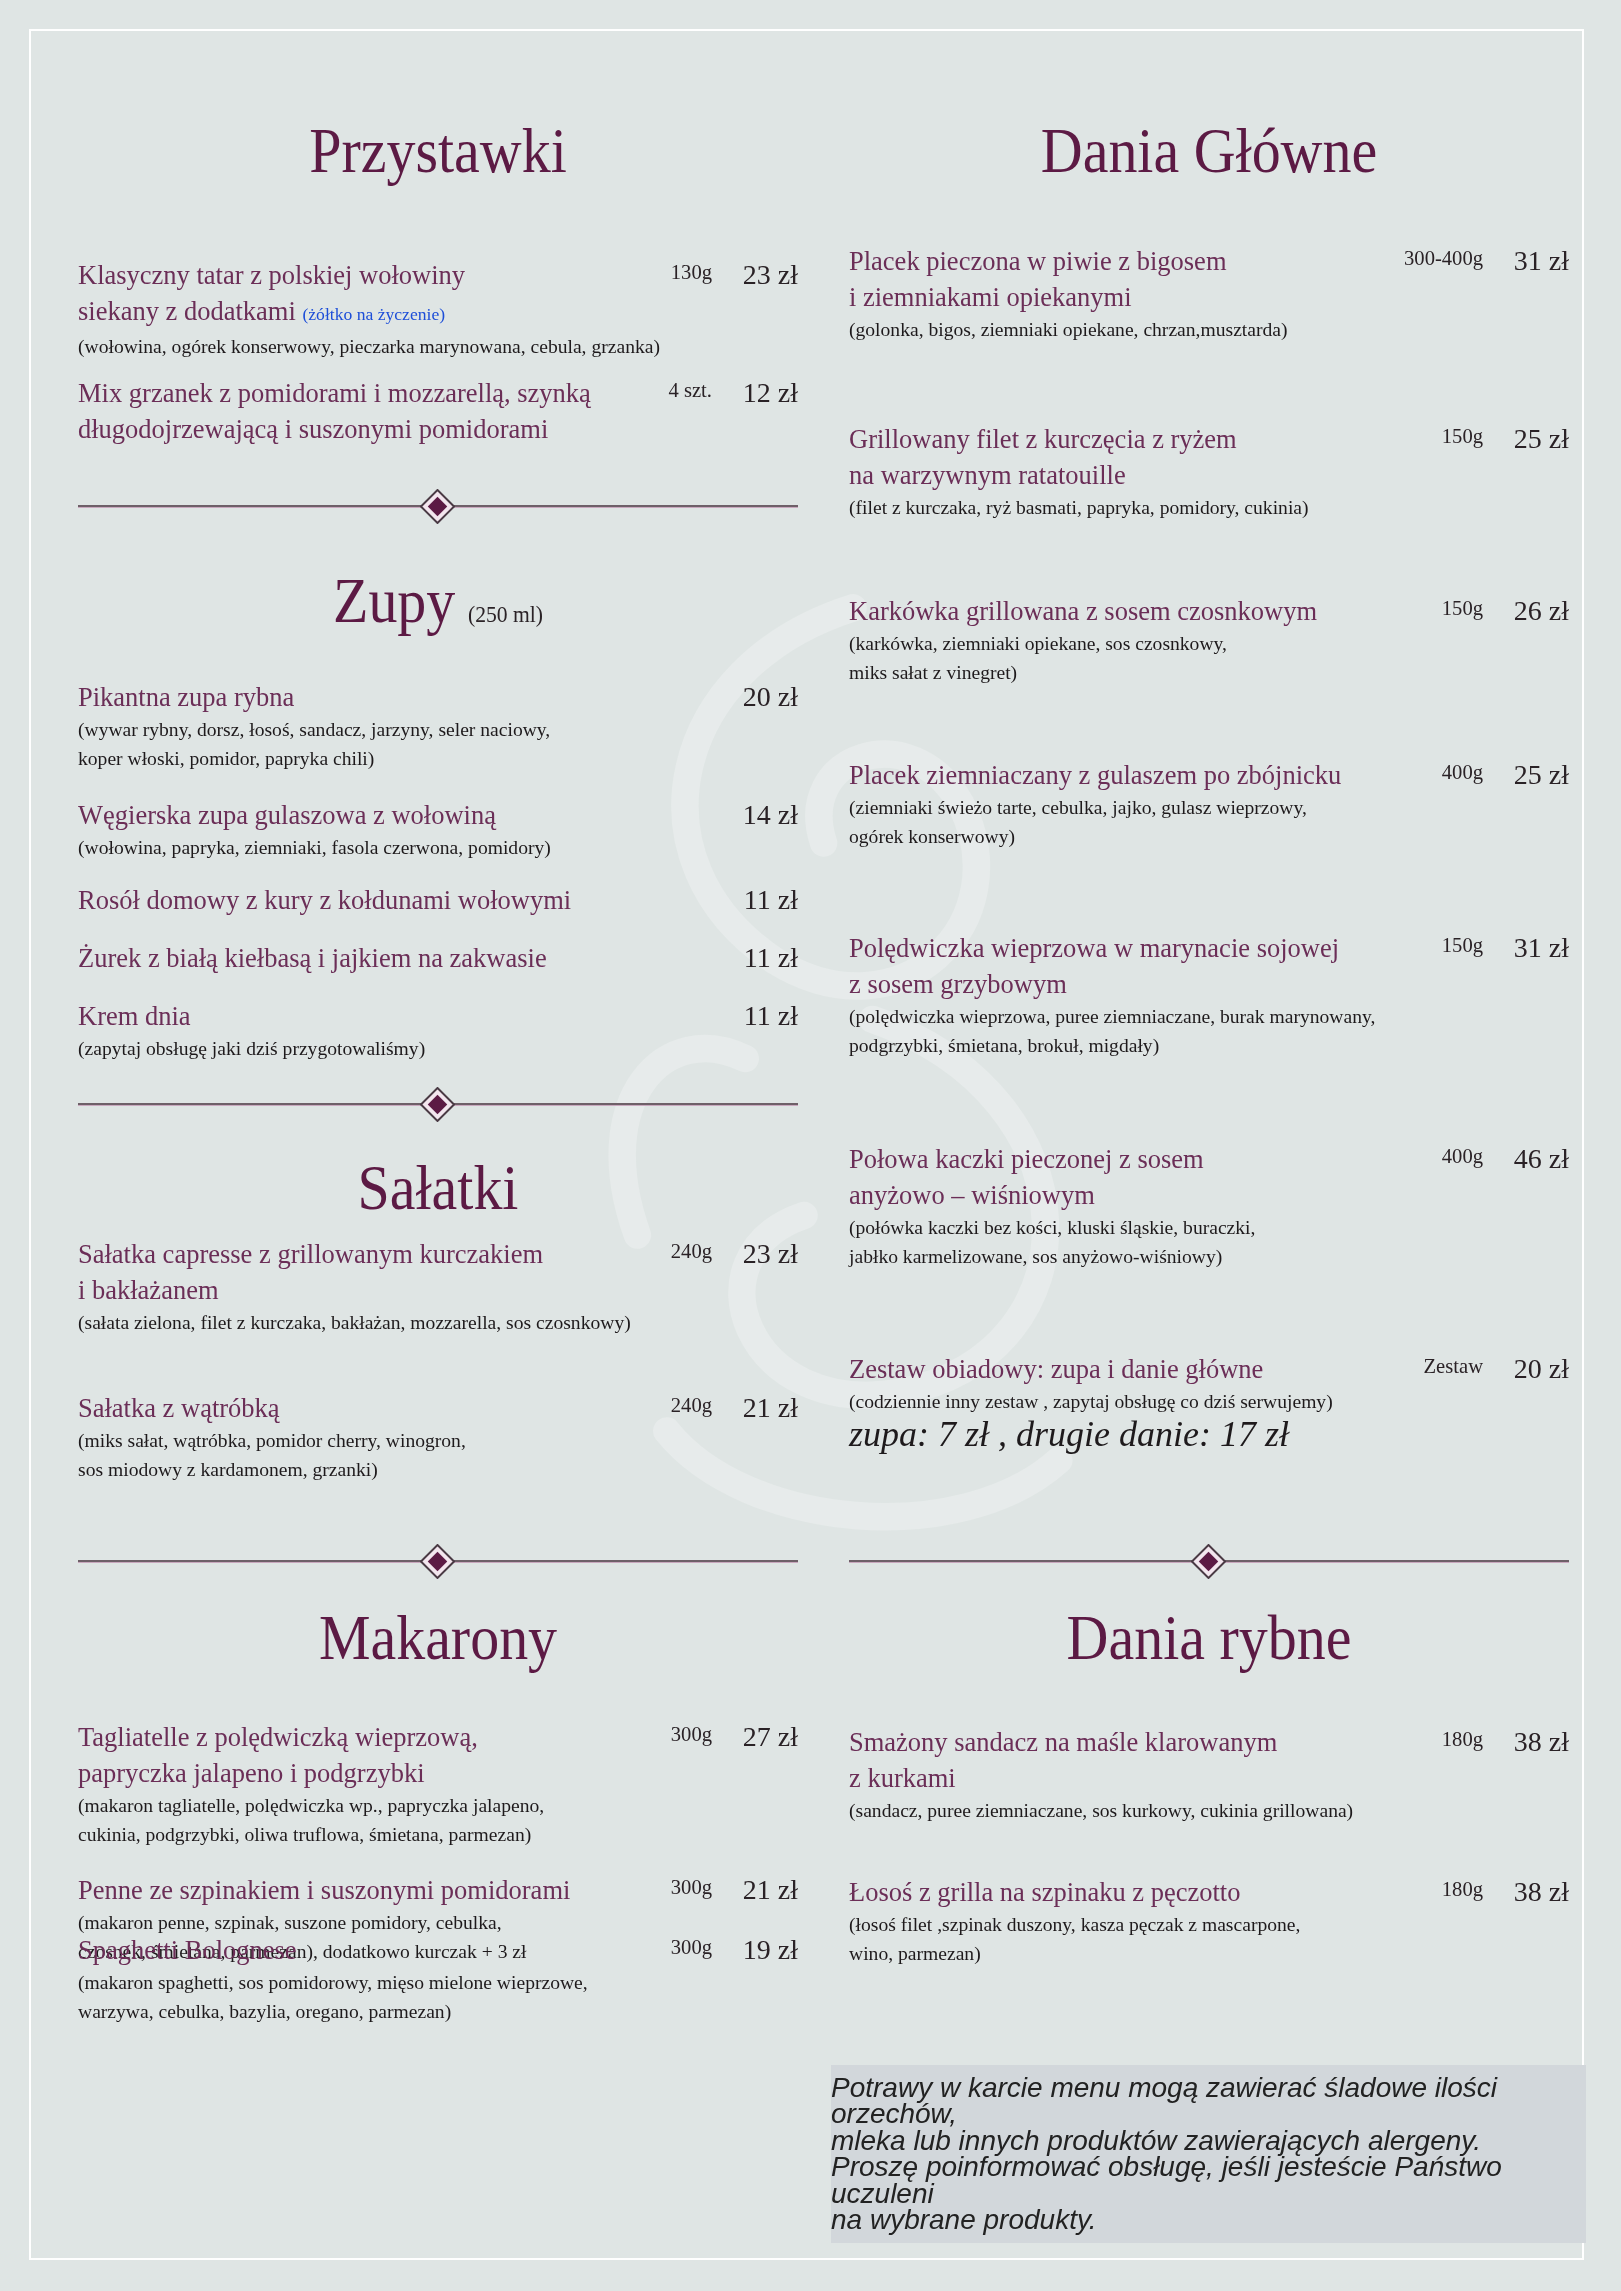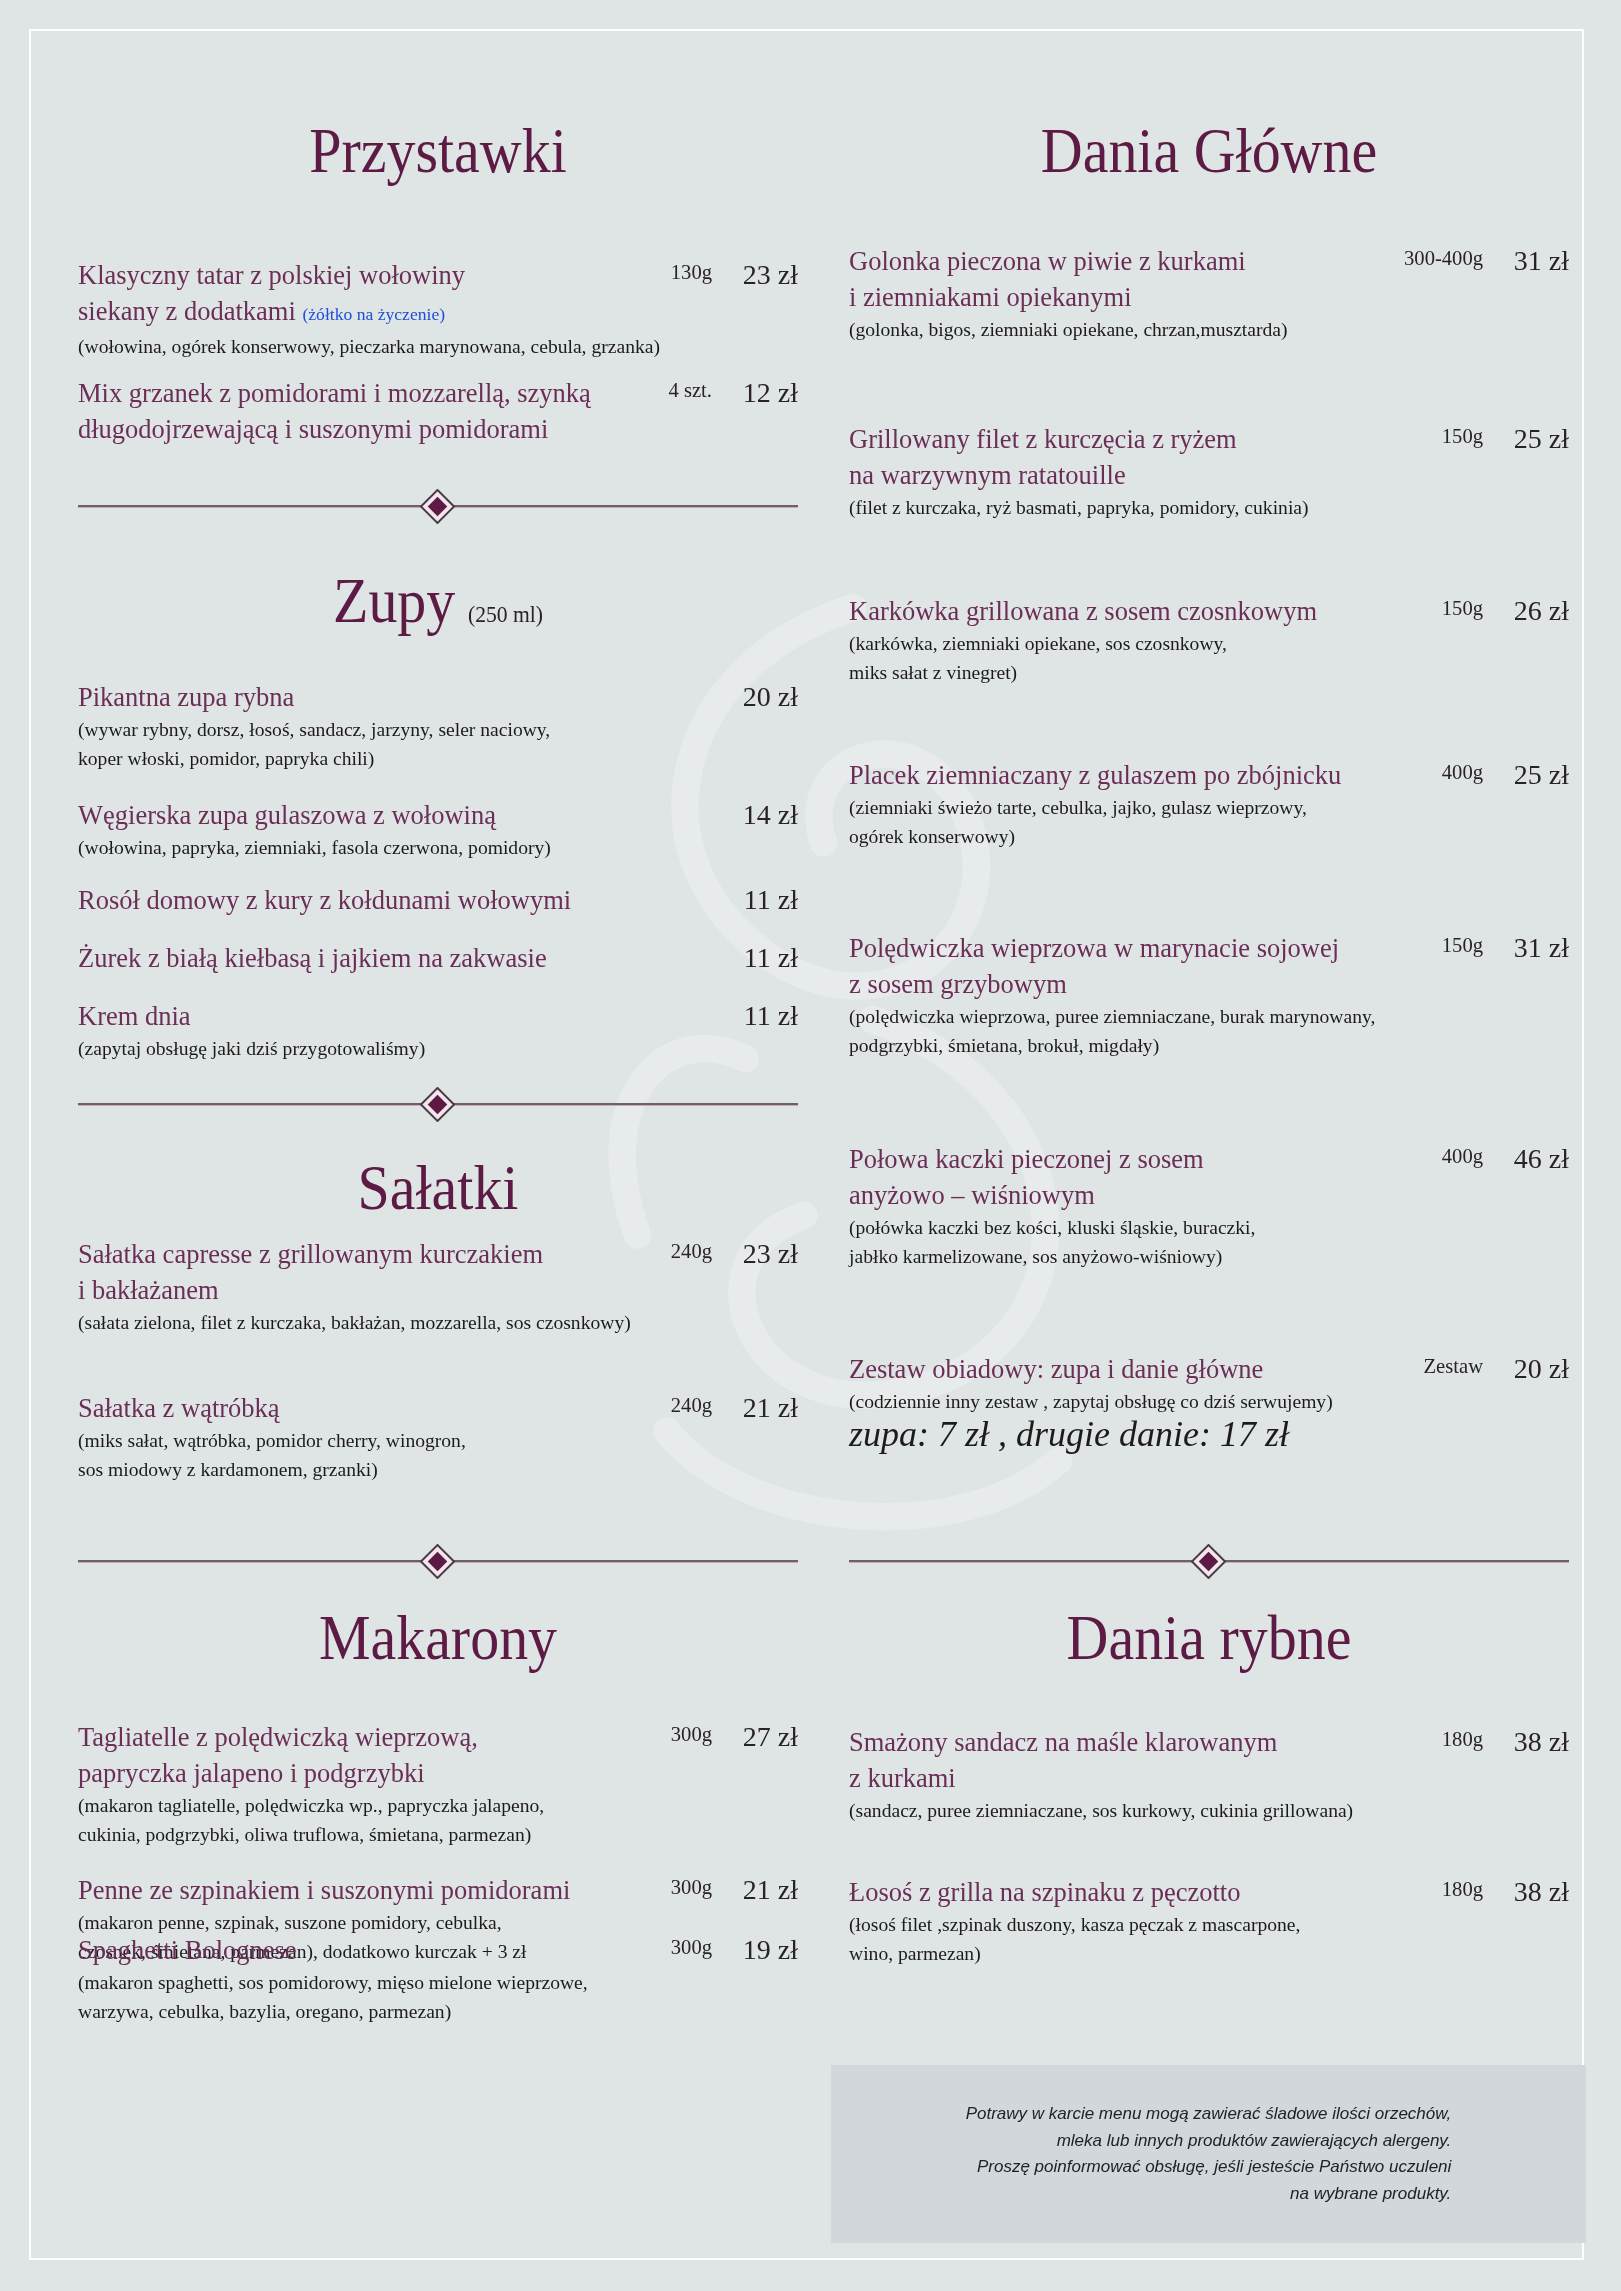--- a/index.html
+++ b/index.html
@@ -57,22 +57,22 @@
     .divider .diamond-wrap {
       position: absolute; top: 2px; width: 35px; height: 35px; left: 50%; margin-left: -17.6px;
     }
     .allergen-box {
       position: absolute; left: 831px; top: 2065px; width: 755px; height: 178px;
       background: #d2d7db;
       display: flex; align-items: center; justify-content: center;
     }
     .allergen-text {
       font-family: "Liberation Sans", "DejaVu Sans", sans-serif;
-      font-style: italic; font-size: 17px; line-height: 26.5px;
-      text-align: right; color: #222; white-space: pre-line;
+      font-style: italic; font-size: 28px; line-height: 26.5px;
+      text-align: left; color: #222; white-space: pre-line;
     }
   </style>
 </head>
 <body>
 
 <div class="frame"></div>
 
 <svg class="watermark" viewBox="0 0 620 1100">
   <g fill="none" stroke="#eef1f1" stroke-width="28" stroke-linecap="round">
     <path d="M310 60 C 120 120, 80 320, 230 420 C 360 500, 480 380, 420 260 C 370 170, 250 210, 280 300"></path>
@@ -225,21 +225,21 @@
 warzywa, cebulka, bazylia, oregano, parmezan)</div>
   </div>
 </div>
 
 <div class="col col-right" style="top:0;height:2292px;">
 
   <div class="section-title" style="top:120px;">Dania Główne</div>
 
   <div class="item" style="top:243px;">
     <div class="item-head">
-      <span class="item-name">Golonka pieczona w piwie z kurkami
+      <span class="item-name">Placek pieczona w piwie z bigosem
 i ziemniakami opiekanymi</span>
       <span class="item-weight">300-400g</span>
       <span class="item-price">31 zł</span>
     </div>
     <div class="item-desc">(golonka, bigos, ziemniaki opiekane, chrzan,musztarda)</div>
   </div>
 
   <div class="item" style="top:421px;">
     <div class="item-head">
       <span class="item-name">Grillowany filet z kurczęcia z ryżem

